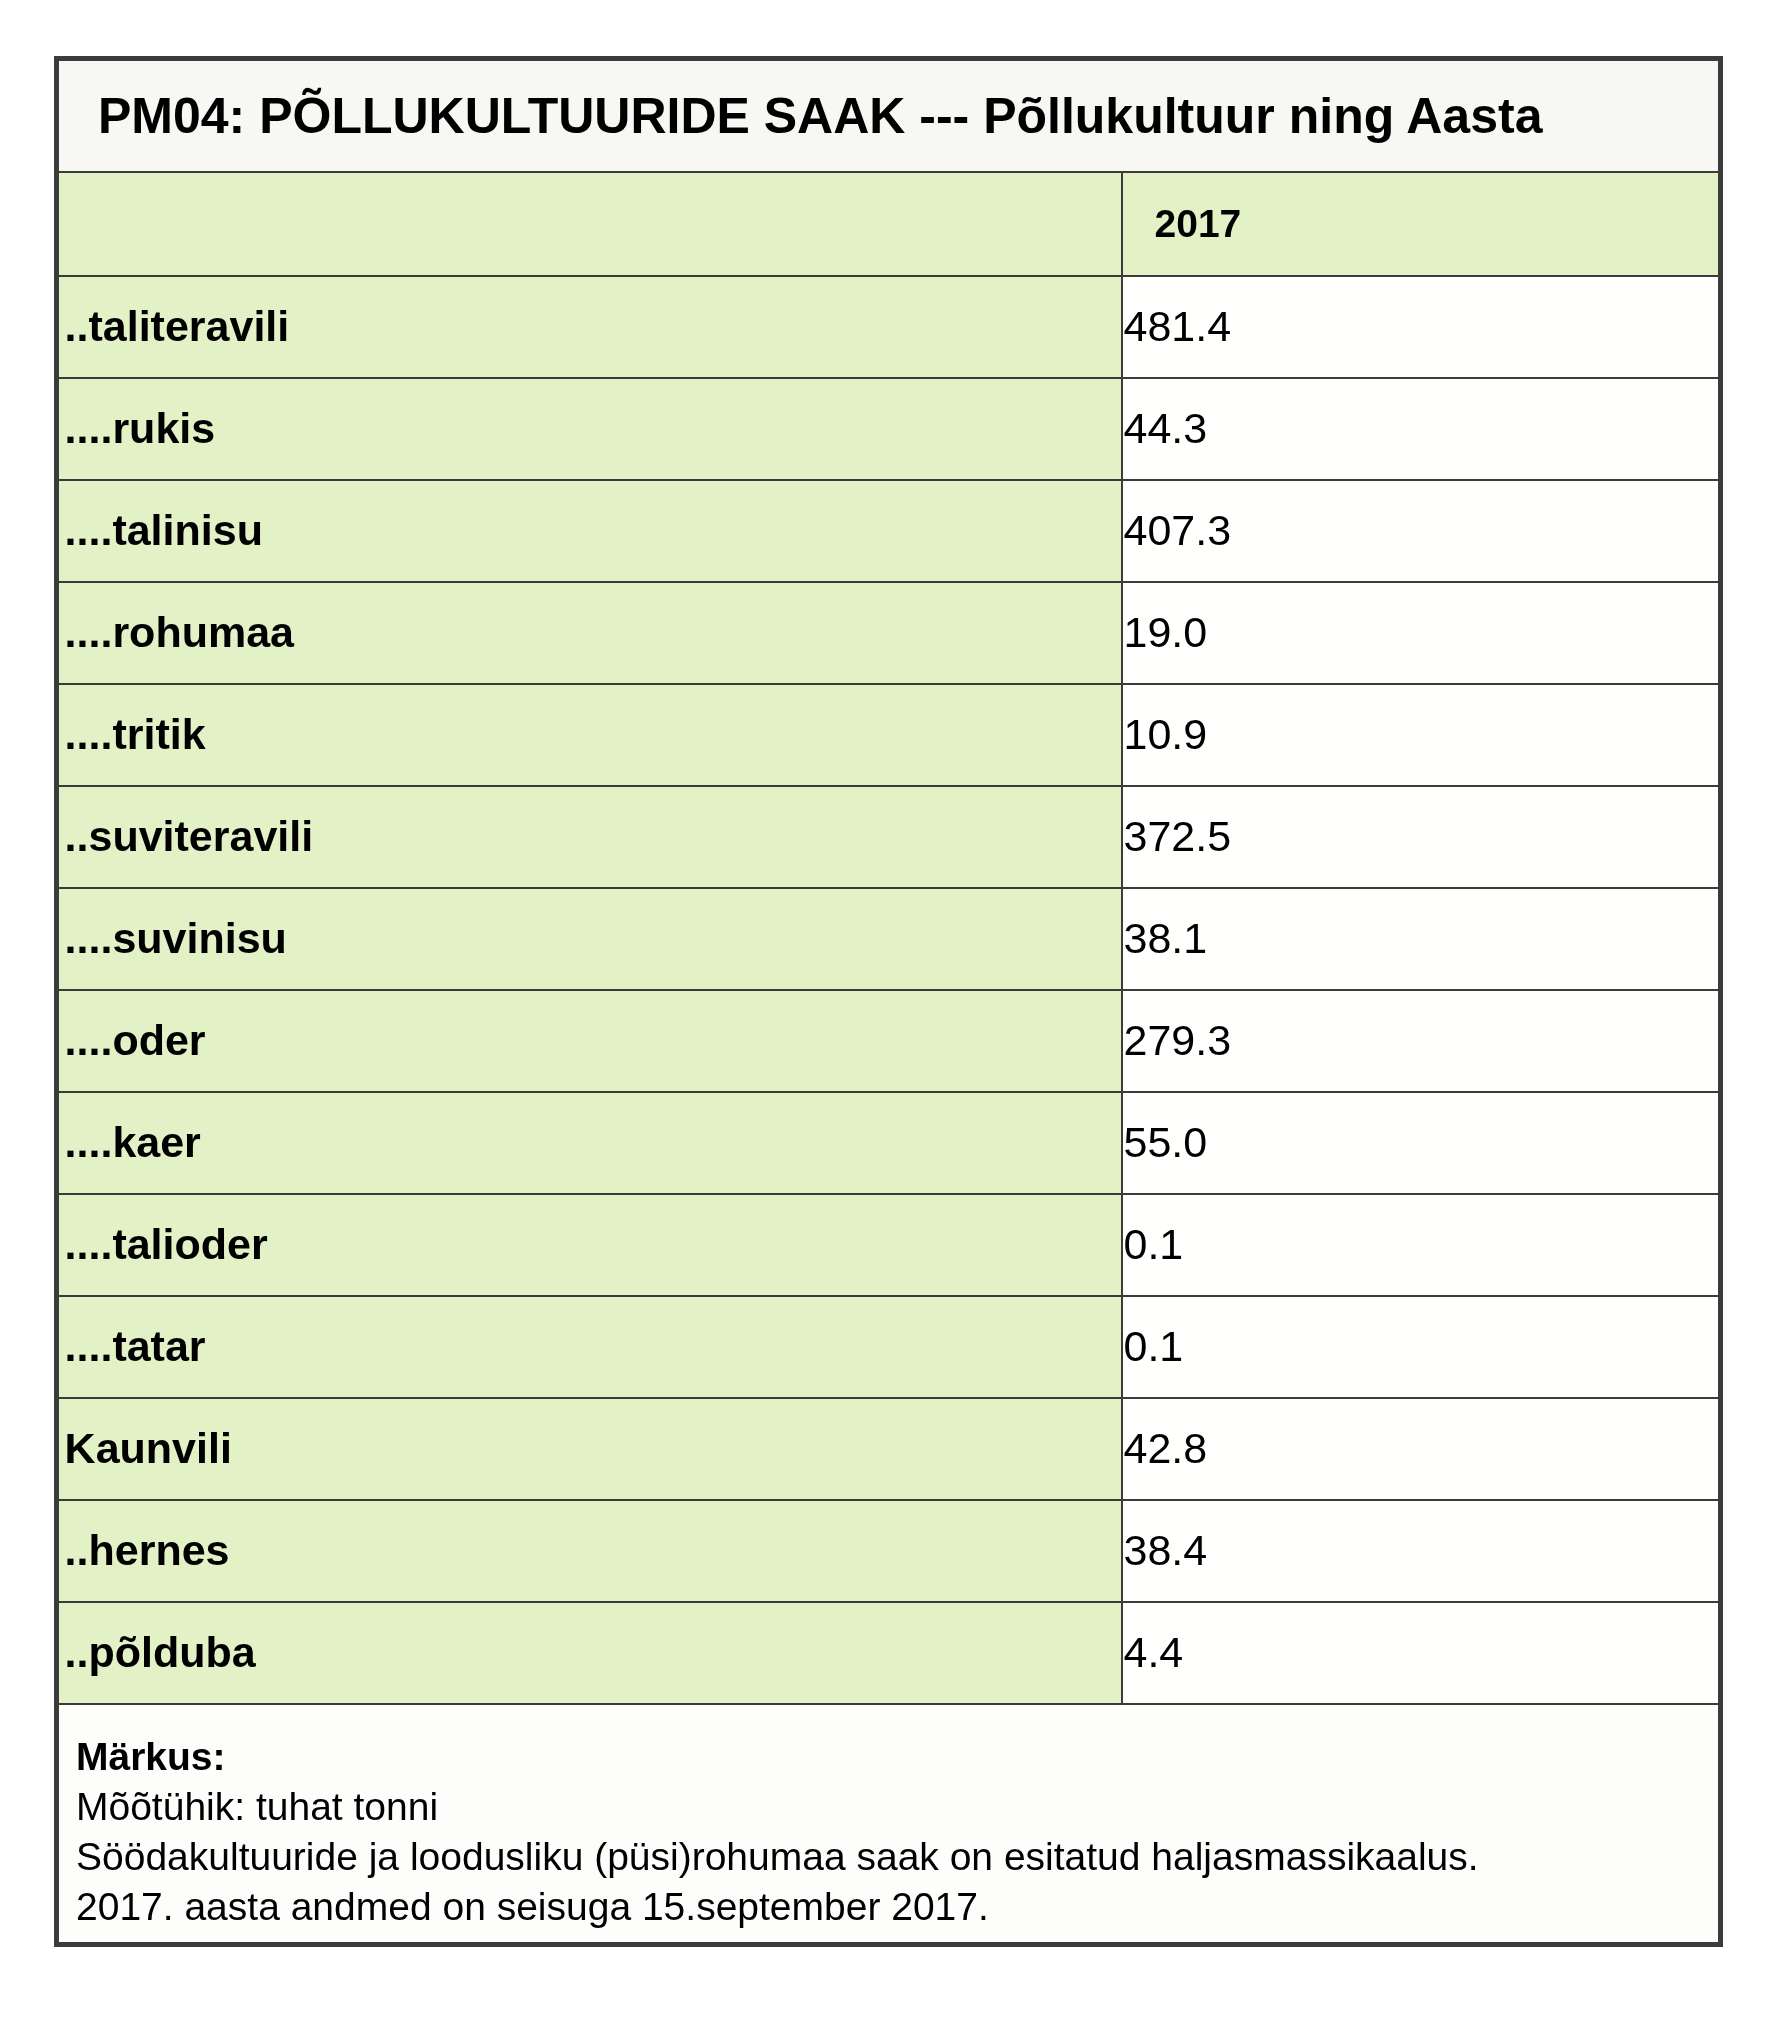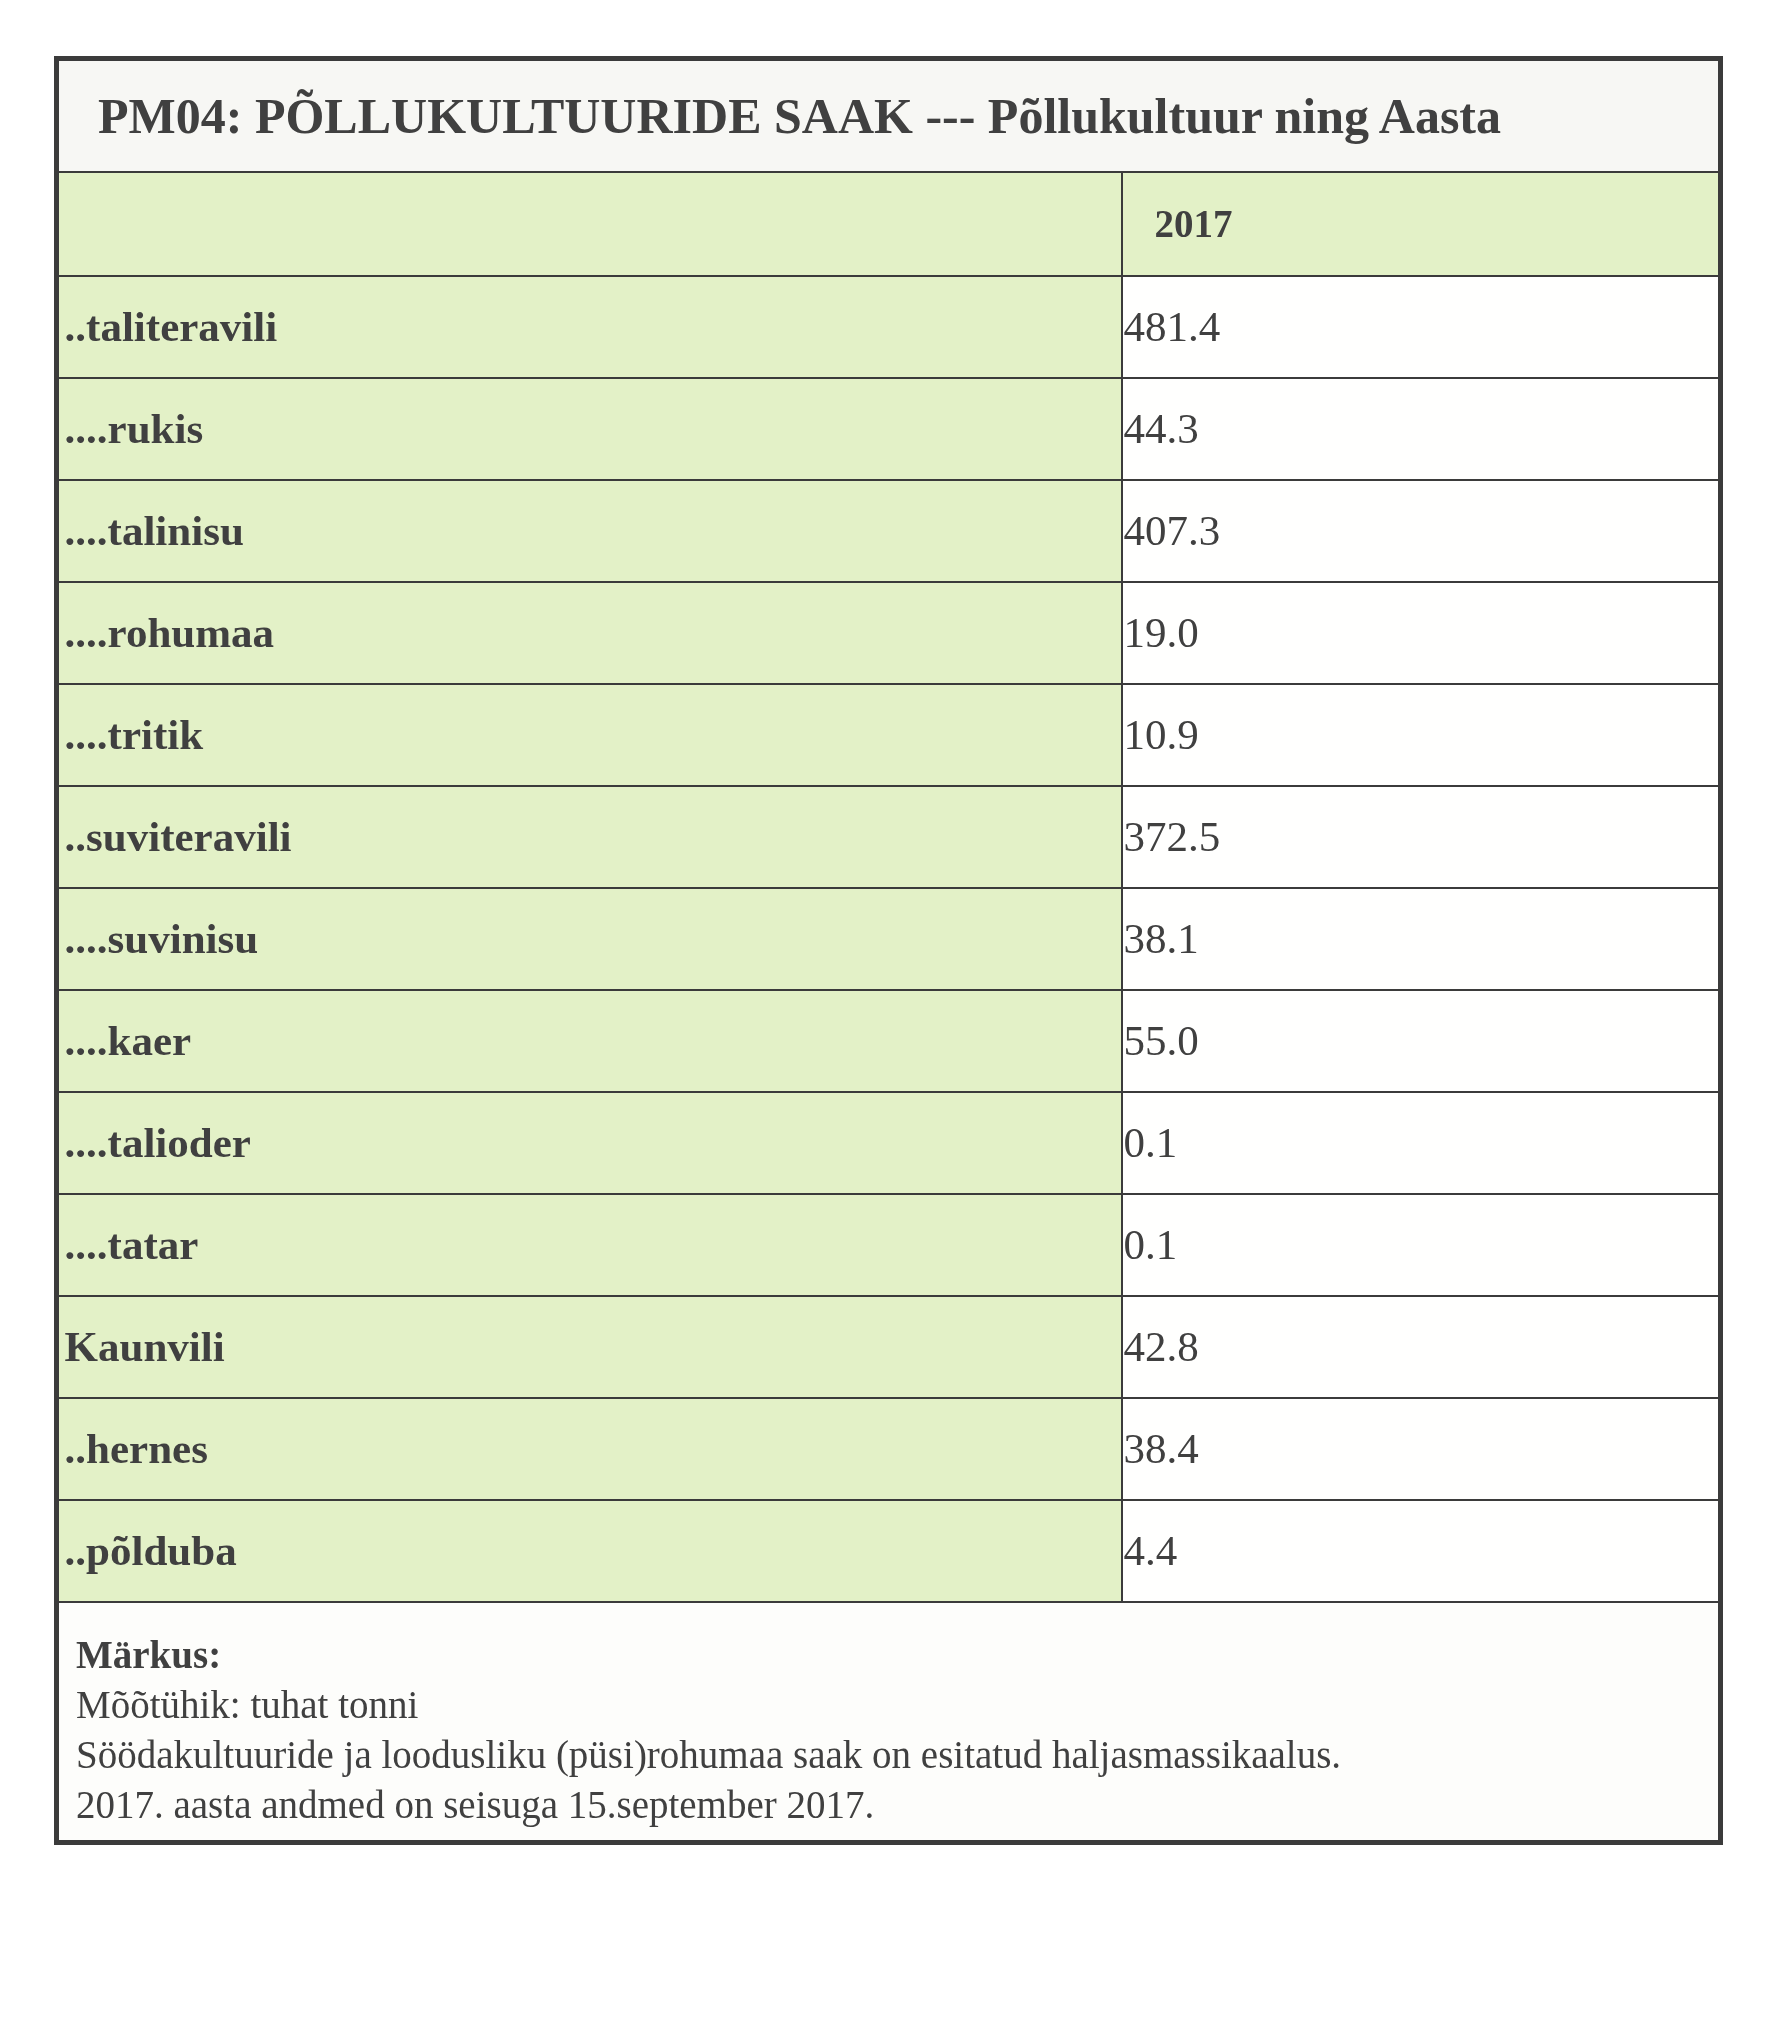--- a/index.html
+++ b/index.html
@@ -22,22 +22,21 @@
     width: 1664px;
     border-collapse: collapse;
     table-layout: fixed;
     background: #ffffff;
     border: 5.6px solid #3b3b3b;
   }
   table.stat-table td {
     border: 2.8px solid #3b3b3b;
     overflow: hidden;
     vertical-align: middle;
-    color: #404040;
-    font-family: Liberation Serif, serif;
+    color: #000000;
   }
   col.c-label { width: 1065px; }
   col.c-value { width: 599px; }
 
   tr.title-row { height: 113px; }
   td.title-cell {
     background: #f7f7f4;
     font-weight: bold;
     font-size: 50px;
     padding-left: 39px;
@@ -119,20 +118,24 @@
         </tr>
         <tr class="data-row">
           <td class="lbl">..suviteravili</td>
           <td class="val">372.5</td>
         </tr>
         <tr class="data-row">
           <td class="lbl">....suvinisu</td>
           <td class="val">38.1</td>
         </tr>
         <tr class="data-row">
+          <td class="lbl">....oder</td>
+          <td class="val">279.3</td>
+        </tr>
+        <tr class="data-row">
           <td class="lbl">....kaer</td>
           <td class="val">55.0</td>
         </tr>
         <tr class="data-row">
           <td class="lbl">....talioder</td>
           <td class="val">0.1</td>
         </tr>
         <tr class="data-row">
           <td class="lbl">....tatar</td>
           <td class="val">0.1</td>

